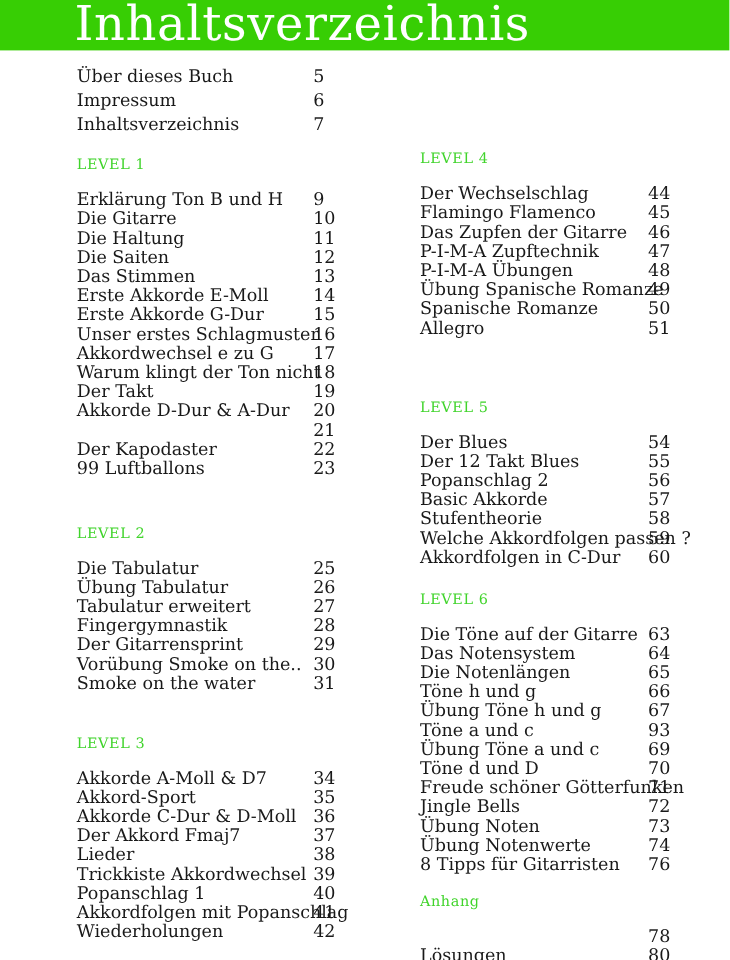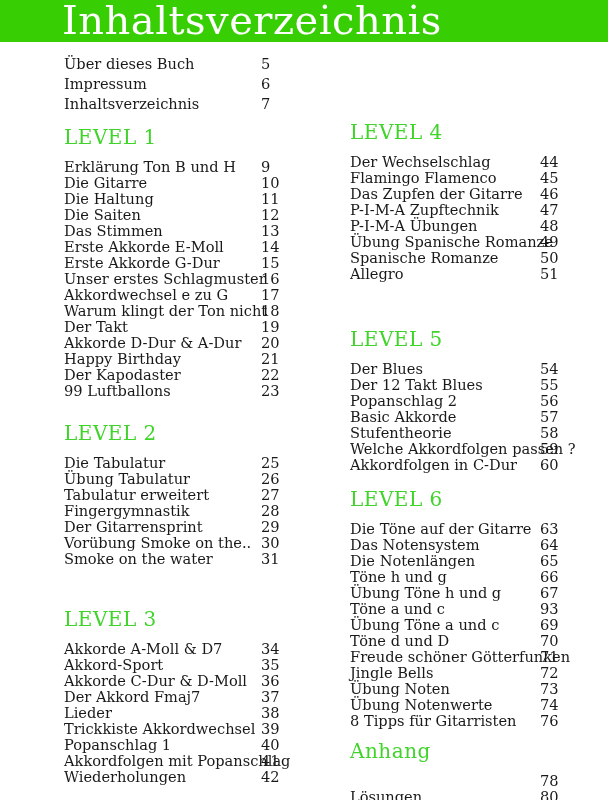--- a/index.html
+++ b/index.html
@@ -16,29 +16,29 @@
     position:absolute;top:-4px;left:62px;margin:0;
     color:#ffffff;font-size:40px;line-height:48px;font-weight:normal;
     white-space:nowrap;letter-spacing:0.5px;
   }
   .col{position:absolute;top:0;height:800px;text-decoration:underline;}
   .col-left{left:64px;width:292px;--numx:197px;}
   .col-right{left:350px;width:254px;--numx:190px;}
   section{position:absolute;left:0;width:100%;}
   #sec-front{top:54px;}
   #sec-l1{top:124px;}
-  #sec-l2{top:420px;}
+  #sec-l2{top:431px;}
   #sec-l3{top:606px;}
   #sec-l4{top:119px;}
   #sec-l5{top:326px;}
   #sec-l6{top:486px;}
   #sec-anhang{top:738px;}
   .heading{
     margin:0 0 9px 0;font-weight:normal;
-    font-size:20px;line-height:26px;color:#40d42b;
+    font-size:12px;line-height:26px;color:#40d42b;
     letter-spacing:0.5px;
   }
   ul.toc-list{list-style:none;margin:0;padding:0;}
   .row{
     position:relative;height:16px;line-height:16px;
     font-size:14.6px;color:#191919;white-space:nowrap;
   }
   .front-list .row{height:20px;line-height:20px;}
   .pagenum{position:absolute;left:var(--numx);top:0;}
 </style>
@@ -129,21 +129,20 @@
           <span class="label">Der Takt</span>
           <span class="pagenum">19</span>
         </li>
 
         <li class="row">
           <span class="label">Akkorde D-Dur &amp; A-Dur</span>
           <span class="pagenum">20</span>
         </li>
 
         <li class="row">
-          <span class="label">Happy Birthday</span>
           <span class="pagenum">21</span>
         </li>
 
         <li class="row">
           <span class="label">Der Kapodaster</span>
           <span class="pagenum">22</span>
         </li>
 
         <li class="row">
           <span class="label">99 Luftballons</span>

